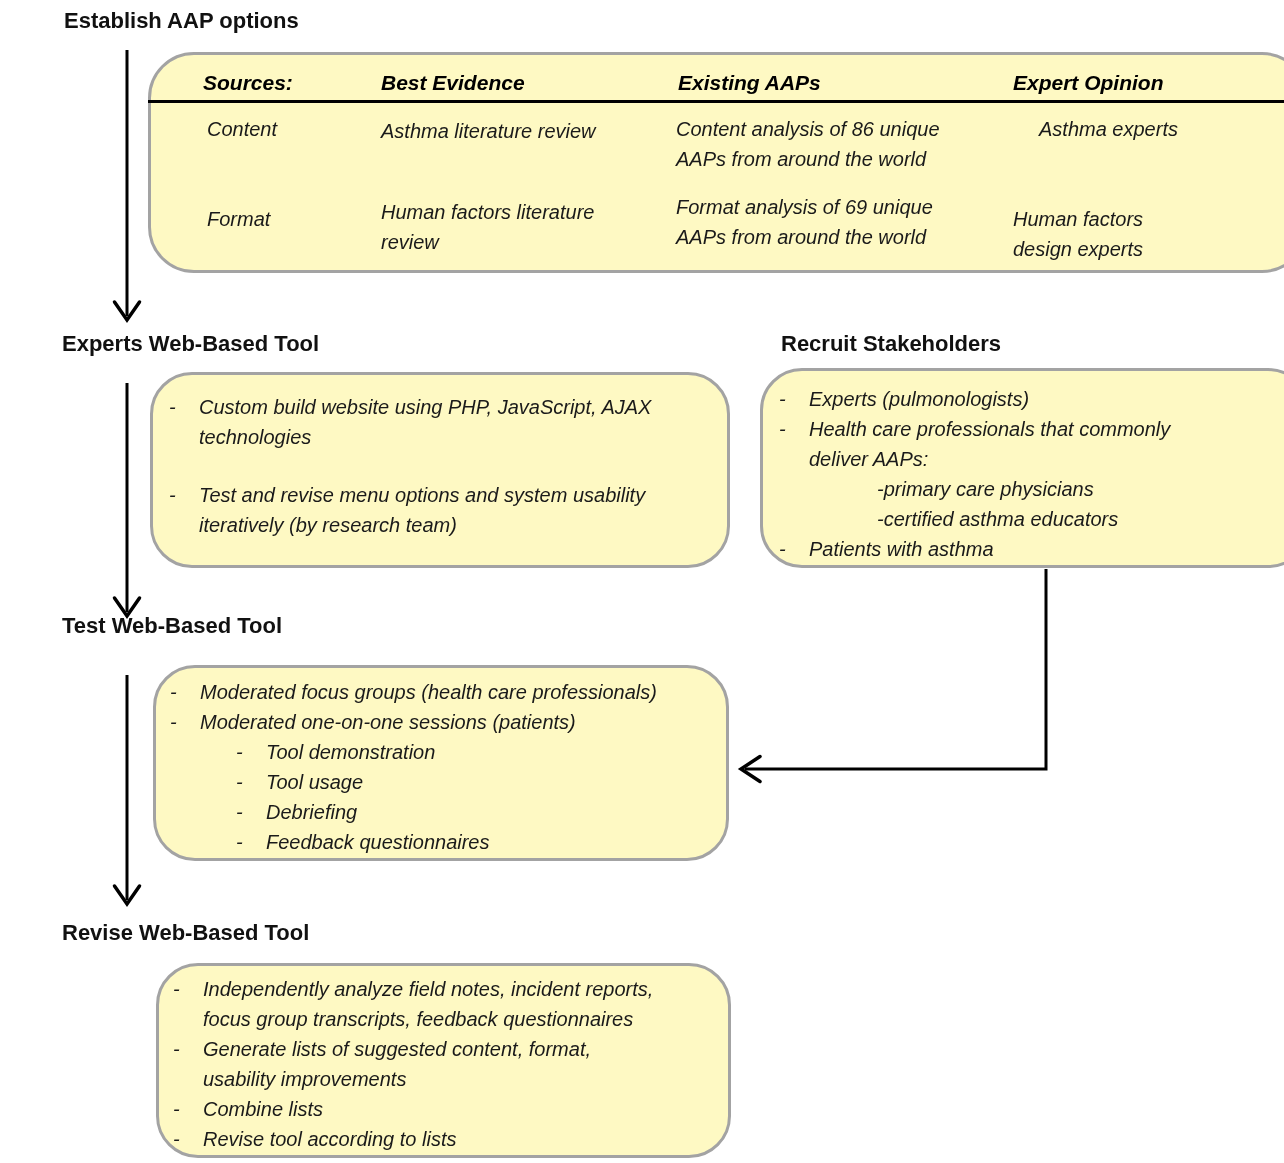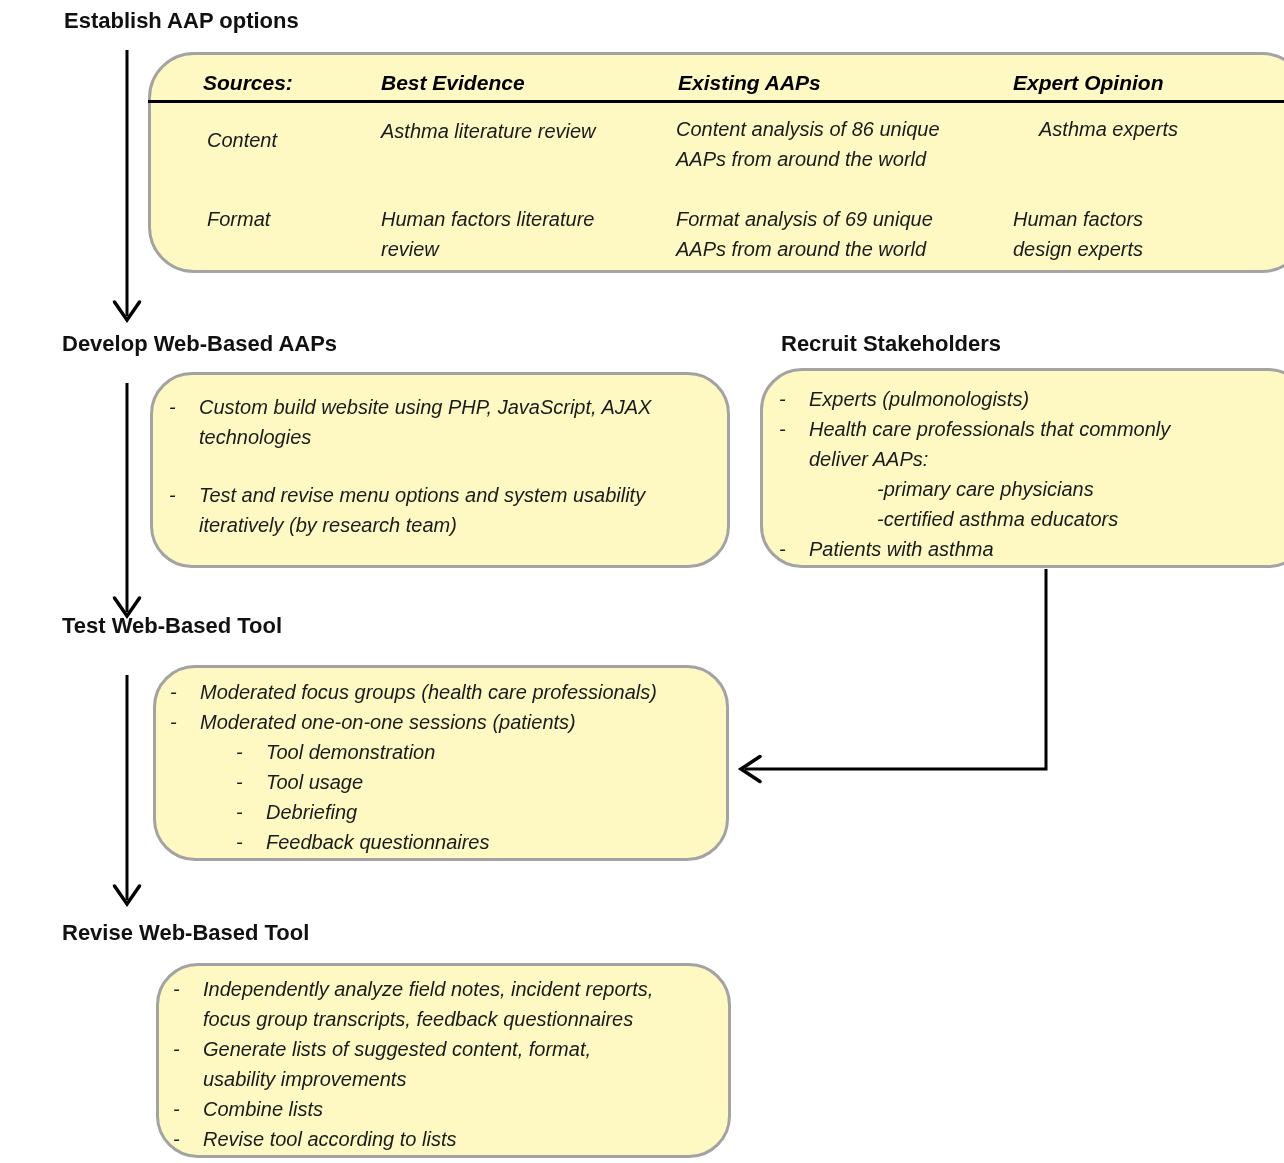--- a/index.html
+++ b/index.html
@@ -51,43 +51,43 @@
   svg.arrows{position:absolute;left:0;top:0;pointer-events:none;}
   svg.arrows path{stroke:#000;fill:none;stroke-width:3;}
   svg.arrows path.head{stroke-width:3.5;stroke-linecap:round;stroke-linejoin:miter;}
 </style>
 </head>
 <body>
 
 <div id="canvas">
 
   <div class="abs heading" style="left:16px;top:8px;">Establish AAP options</div>
-  <div class="abs heading" style="left:14px;top:331px;">Develop Web-Based AAPs</div>
+  <div class="abs heading" style="left:14px;top:331px;">Experts Web-Based Tool</div>
   <div class="abs heading" style="left:733px;top:331px;">Recruit Stakeholders</div>
   <div class="abs heading" style="left:14px;top:613px;">Test Web-Based Tool</div>
   <div class="abs heading" style="left:14px;top:920px;">Revise Web-Based Tool</div>
 
   <div class="rbox" style="left:100px;top:52px;width:1160px;height:221px;">
     <div class="sepline" style="top:45px;"></div>
 
     <div class="cell hdr" style="left:52px;top:13px;">Sources:</div>
     <div class="cell hdr" style="left:230px;top:13px;">Best Evidence</div>
     <div class="cell hdr" style="left:527px;top:13px;">Existing AAPs</div>
     <div class="cell hdr" style="left:862px;top:13px;">Expert Opinion</div>
 
-    <div class="cell" style="left:56px;top:70px;">Content</div>
+    <div class="cell" style="left:56px;top:59px;">Content</div>
     <div class="cell" style="left:230px;top:61px;width:270px;">Asthma literature review</div>
     <div class="cell" style="left:525px;top:59px;width:320px;">Content analysis of 86 unique
 AAPs from around the world</div>
     <div class="cell" style="left:888px;top:59px;width:230px;">Asthma experts</div>
 
     <div class="cell" style="left:56px;top:149px;">Format</div>
-    <div class="cell" style="left:230px;top:149px;width:270px;">Human factors literature
+    <div class="cell" style="left:230px;top:142px;width:270px;">Human factors literature
 review</div>
-    <div class="cell" style="left:525px;top:149px;width:320px;">Format analysis of 69 unique
+    <div class="cell" style="left:525px;top:137px;width:320px;">Format analysis of 69 unique
 AAPs from around the world</div>
     <div class="cell" style="left:862px;top:149px;width:230px;">Human factors
 design experts</div>
   </div>
 
   <div class="rbox" style="left:102px;top:372px;width:580px;height:196px;border-radius:42px;">
     <ul class="blist" style="left:16px;top:17px;width:548px;">
       <li>
         <span class="mk">-</span>
         <span class="t">Custom build website using PHP, JavaScript, AJAX

